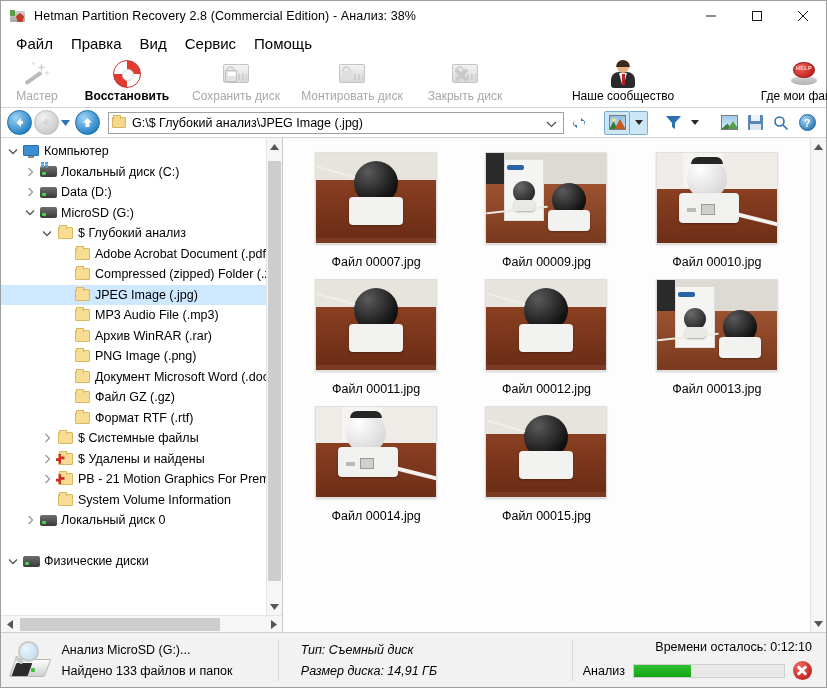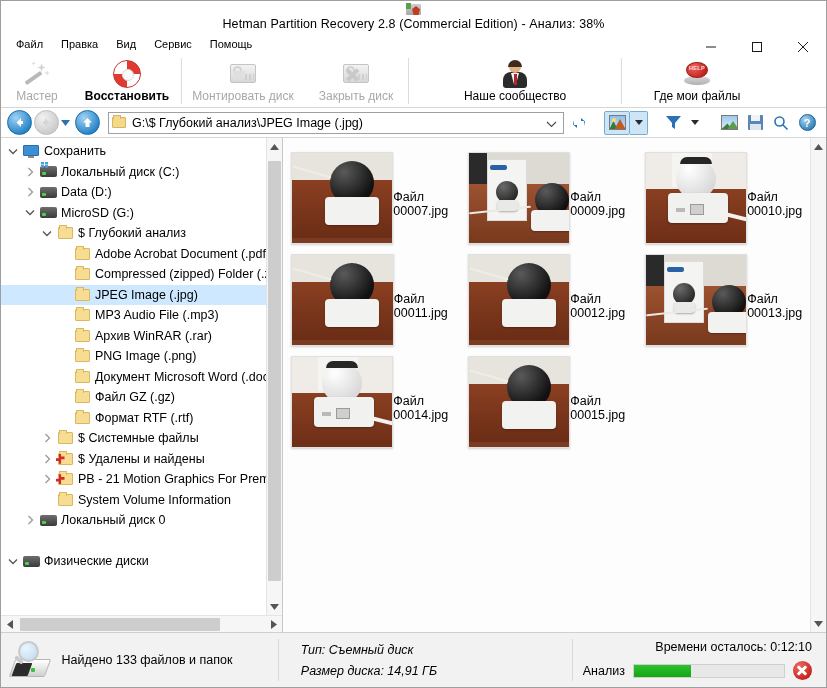--- a/index.html
+++ b/index.html
@@ -17,21 +17,20 @@
     position: relative;
   }
 
   
   .titlebar {
     height: 31px; min-height: 31px;
     background: #ffffff;
     display: flex; align-items: center;
     border-bottom: 1px solid #ffffff;
     position: relative;
-    flex-direction: column;
   }
   .title-icon {
     width: 16px; height: 16px; margin-left: 9px; margin-right: 8px;
     position: relative; flex: none;
   }
   .ti-folder {
     position:absolute; left:0; top:3px; width:15px; height:11px;
     background: linear-gradient(#cfcfcf, #a8a8a8);
     border-radius: 1px;
   }
@@ -50,21 +49,21 @@
     font-size: 13px; color:#1a1a1a; background:transparent;
   }
   .wc svg { display:block; }
 
   
   .menubar {
     height: 23px; min-height:23px; display:flex; align-items:center;
     background:#ffffff; padding-left: 6px;
   }
   .menuitem {
-    font-size: 11px; color:#000; padding: 2px 9px; white-space:nowrap;
+    font-size: 15px; color:#000; padding: 2px 9px; white-space:nowrap;
   }
 
   
   .ribbon {
     height: 53px; min-height:53px; background:#ffffff;
     display:flex; align-items:stretch; position:relative;
     border-bottom: 1px solid #d6d6d6;
   }
   .rb-sep { width:1px; background:#dcdcdc; margin: 3px 0 3px 0; }
   .rb-btn {
@@ -227,21 +226,21 @@
   .ico-fold::before{content:"";position:absolute;left:0px;top:-3px;width:6px;height:3px;background:#f7dc93;border:1px solid #d9b860;border-bottom:none;border-radius:1px 1px 0 0;}
   .ico-fold.del::after {
     content:""; position:absolute; left:-3px; top:0px; width:9px;height:10px; background:#d4292b;
     clip-path: polygon(38% 0,62% 0,62% 28%,100% 28%,100% 56%,62% 56%,62% 100%,38% 100%,38% 72%,0 72%,0 44%,38% 44%);
   }
 
   
   .filepane { flex:1; display:flex; min-width:0; background:#fdfdfd; }
   .filearea { flex:1; overflow:hidden; padding: 14px 8px 0 8px; min-width:0; }
   .grid { display:grid; grid-template-columns: repeat(3, 1fr); }
-  .cell { display:flex; flex-direction:row; align-items:center; padding-bottom: 10px; }
+  .cell { display:flex; flex-direction:column; align-items:center; padding-bottom: 10px; }
   .thumb {
     width: 122px; height: 92px; background:#7a3b22; border:1px solid #e0e0e0;
     box-shadow: 0 1px 2px rgba(0,0,0,.18); position:relative; overflow:hidden;
   }
   .cap { font-size:12.5px; color:#000; margin-top:11px; }
   .file-vscroll {
     width:16px; background:#f6f6f6; border-left:1px solid #e4e4e4;
     display:flex; flex-direction:column; align-items:center; justify-content:space-between;
   }
 
@@ -343,20 +342,31 @@
       </div>
       <div class="rb-label dim">Мастер</div>
     </div>
     <div class="rb-btn" style="min-width:108px">
       <div class="rb-ico">
           <div class="ico-buoy"></div>
         </div>
       <div class="rb-label bold">Восстановить</div>
     </div>
     <div class="rb-sep"></div>
+    <div class="rb-btn" style="min-width:110px">
+      <div class="rb-ico">
+        <div class="ico-disk">
+            <div class="disk-body"></div>
+            <div class="disk-circ"></div>
+            <div class="disk-save"></div>
+            <div class="disk-lines"></div>
+          </div>
+      </div>
+      <div class="rb-label dim">Сохранить диск</div>
+    </div>
     <div class="rb-btn" style="min-width:122px">
       <div class="rb-ico">
         <div class="ico-disk">
             <div class="disk-body"></div>
             <div class="disk-circ"></div>
             <div class="disk-mount"></div>
             <div class="disk-lines"></div>
           </div>
       </div>
       <div class="rb-label dim">Монтировать диск</div>
@@ -499,21 +509,21 @@
                 <svg width="10" height="7" viewBox="0 0 10 7">
                   <path d="M1 1.5 L5 5.5 L9 1.5" fill="none" stroke="#555" stroke-width="1.3"></path>
                 </svg>
               </div>
               <div class="ticon">
                 <div class="ico-monitor">
                   <div class="scr"></div>
                   <div class="st"></div>
                 </div>
               </div>
-              <div class="tlabel">Сохранить</div>
+              <div class="tlabel">Компьютер</div>
             </div>
             <div class="trow">
               <div style="width:21px;flex:none"></div>
               <div class="chev">
                 <svg width="7" height="10" viewBox="0 0 7 10">
                   <path d="M1.5 1 L5.5 5 L1.5 9" fill="none" stroke="#9a9a9a" stroke-width="1.3"></path>
                 </svg>
               </div>
               <div class="ticon">
                 <div class="ico-hdd win"></div>
@@ -862,20 +872,21 @@
     <div class="sb-icon">
       <div class="mag">
         <div class="mag-disk"></div>
           <div class="mag-disk2"></div>
           <div class="mag-led"></div>
         <div class="mag-handle"></div>
           <div class="mag-lens"></div>
       </div>
     </div>
     <div class="sb-col c1">
+      <div class="sb-l1">Анализ MicroSD (G:)...</div>
       <div class="sb-l2">Найдено 133 файлов и папок</div>
     </div>
     <div class="sb-divider"></div>
     <div class="sb-col c2">
       <div class="sb-l1">Тип: Съемный диск</div>
       <div class="sb-l2">Размер диска: 14,91 ГБ</div>
     </div>
     <div class="sb-divider"></div>
     <div class="sb-col c3">
       <div class="sb-row">

